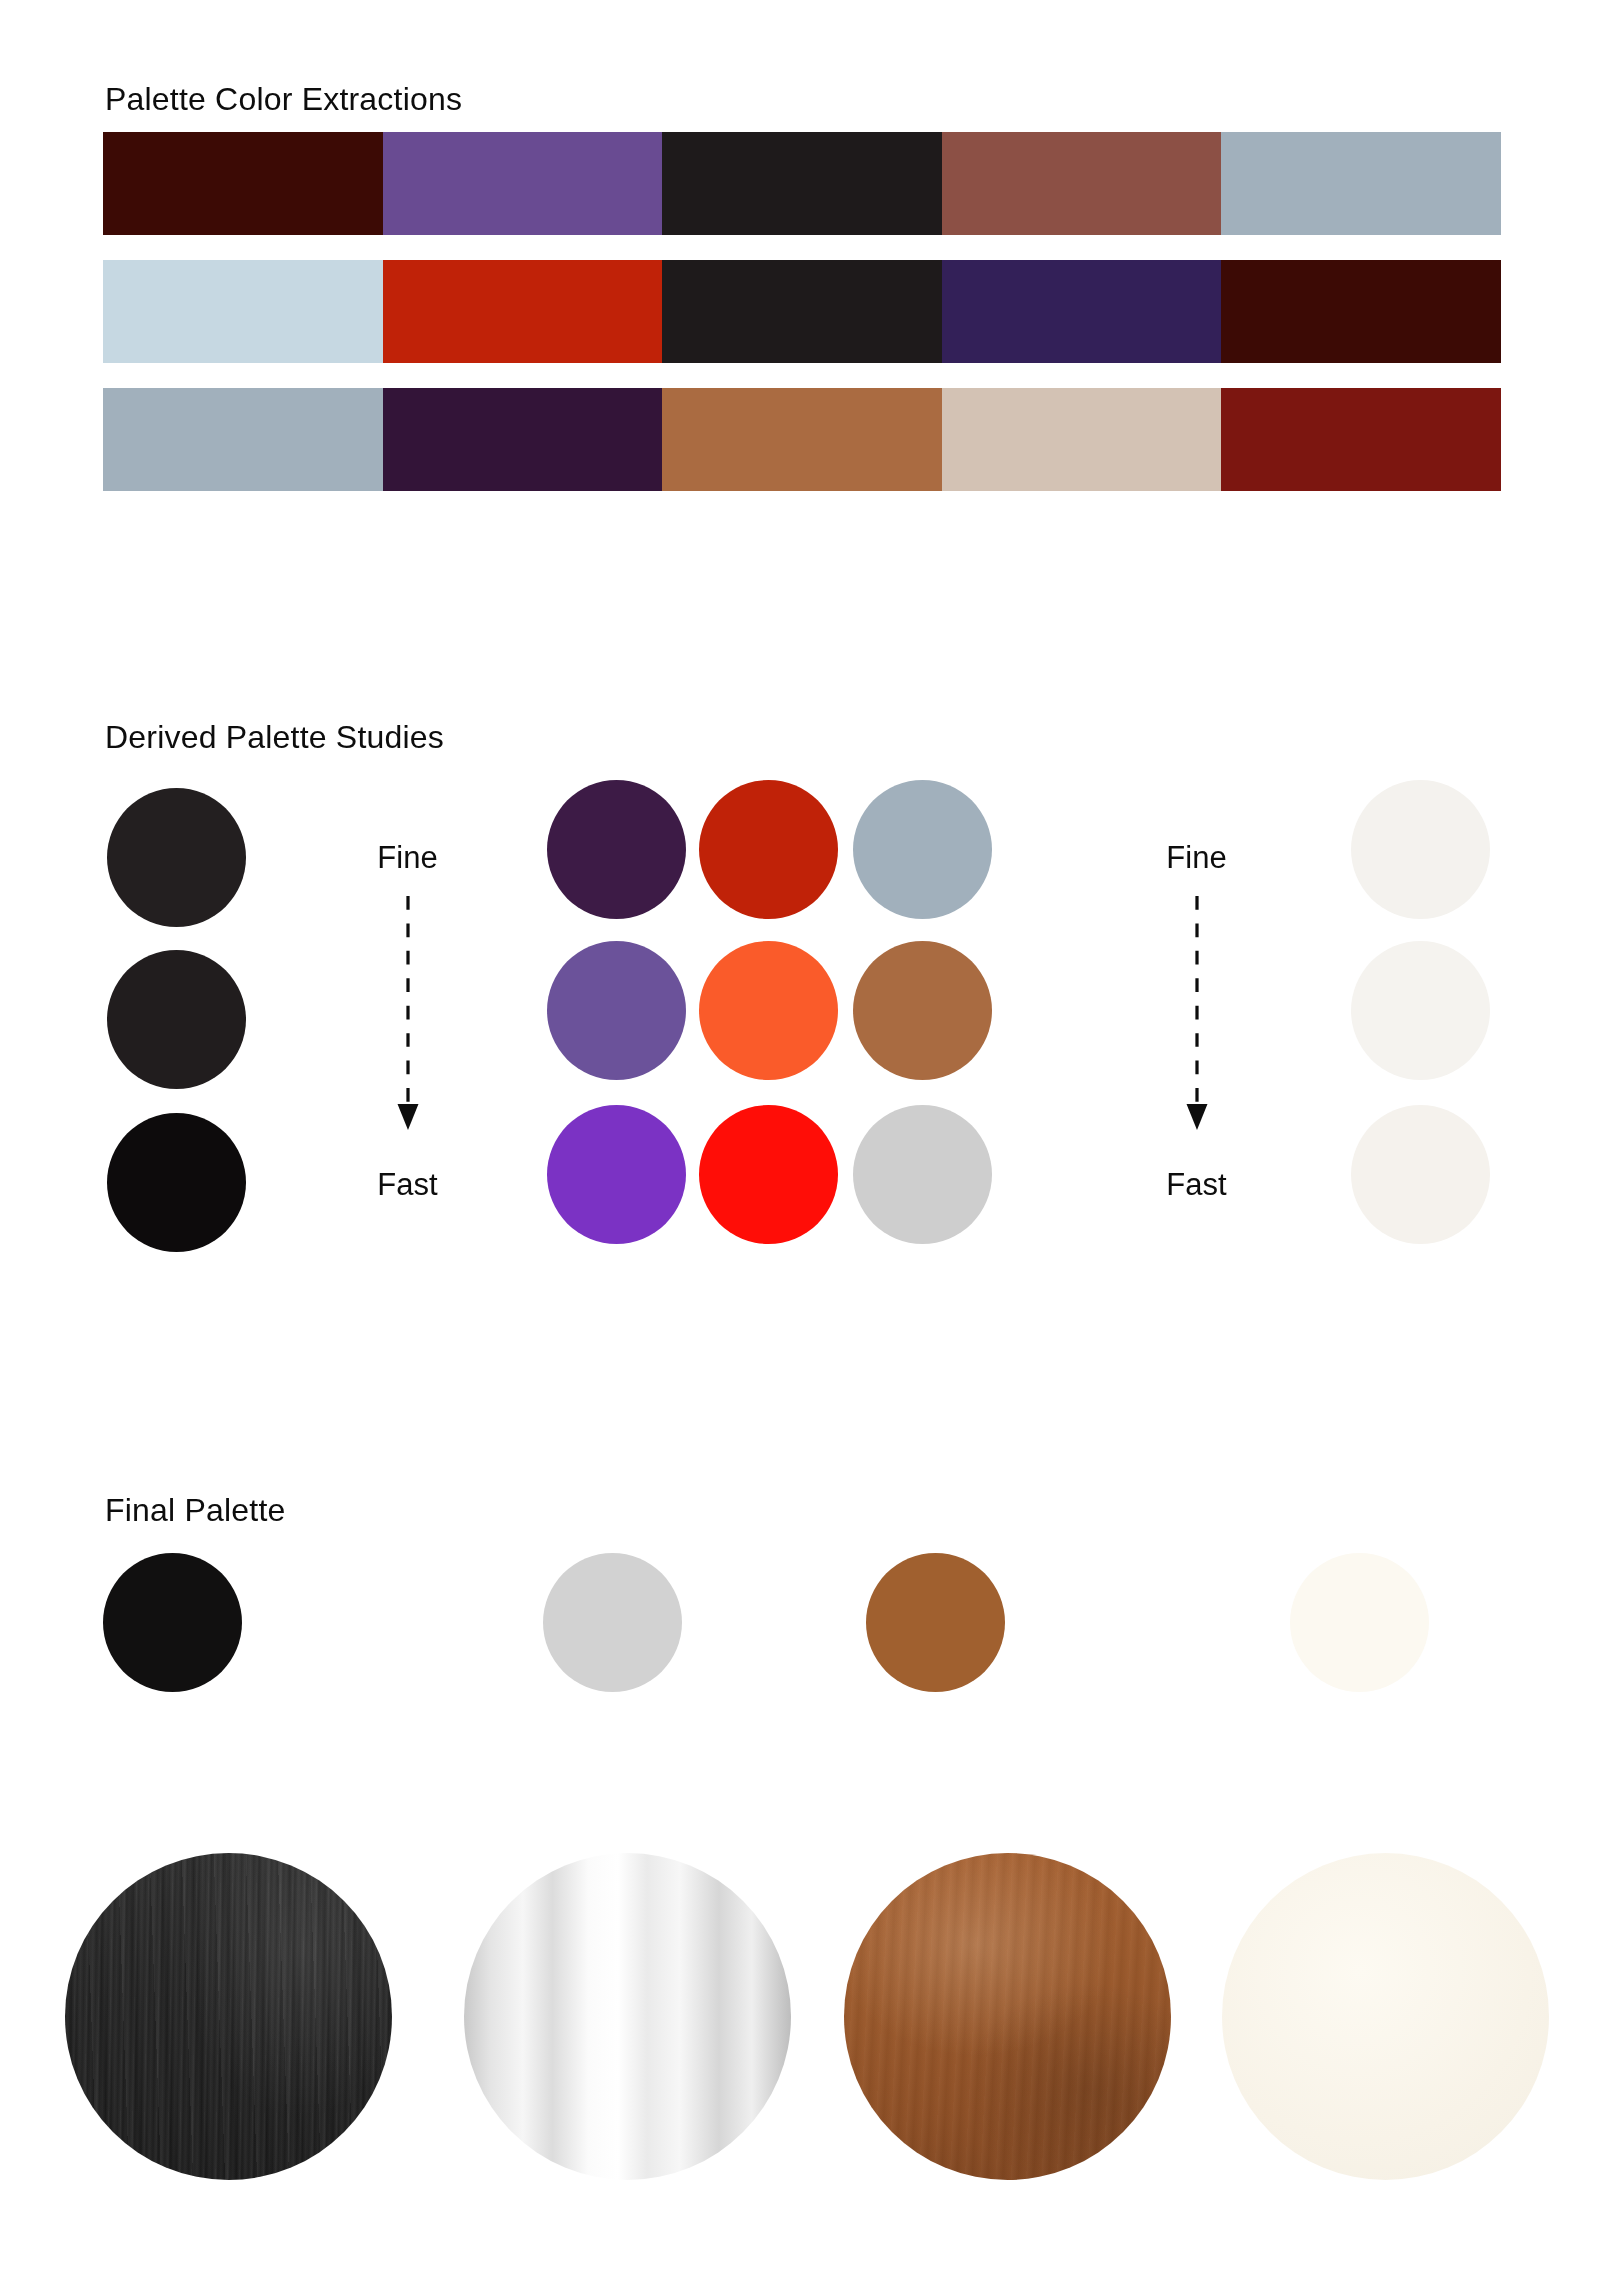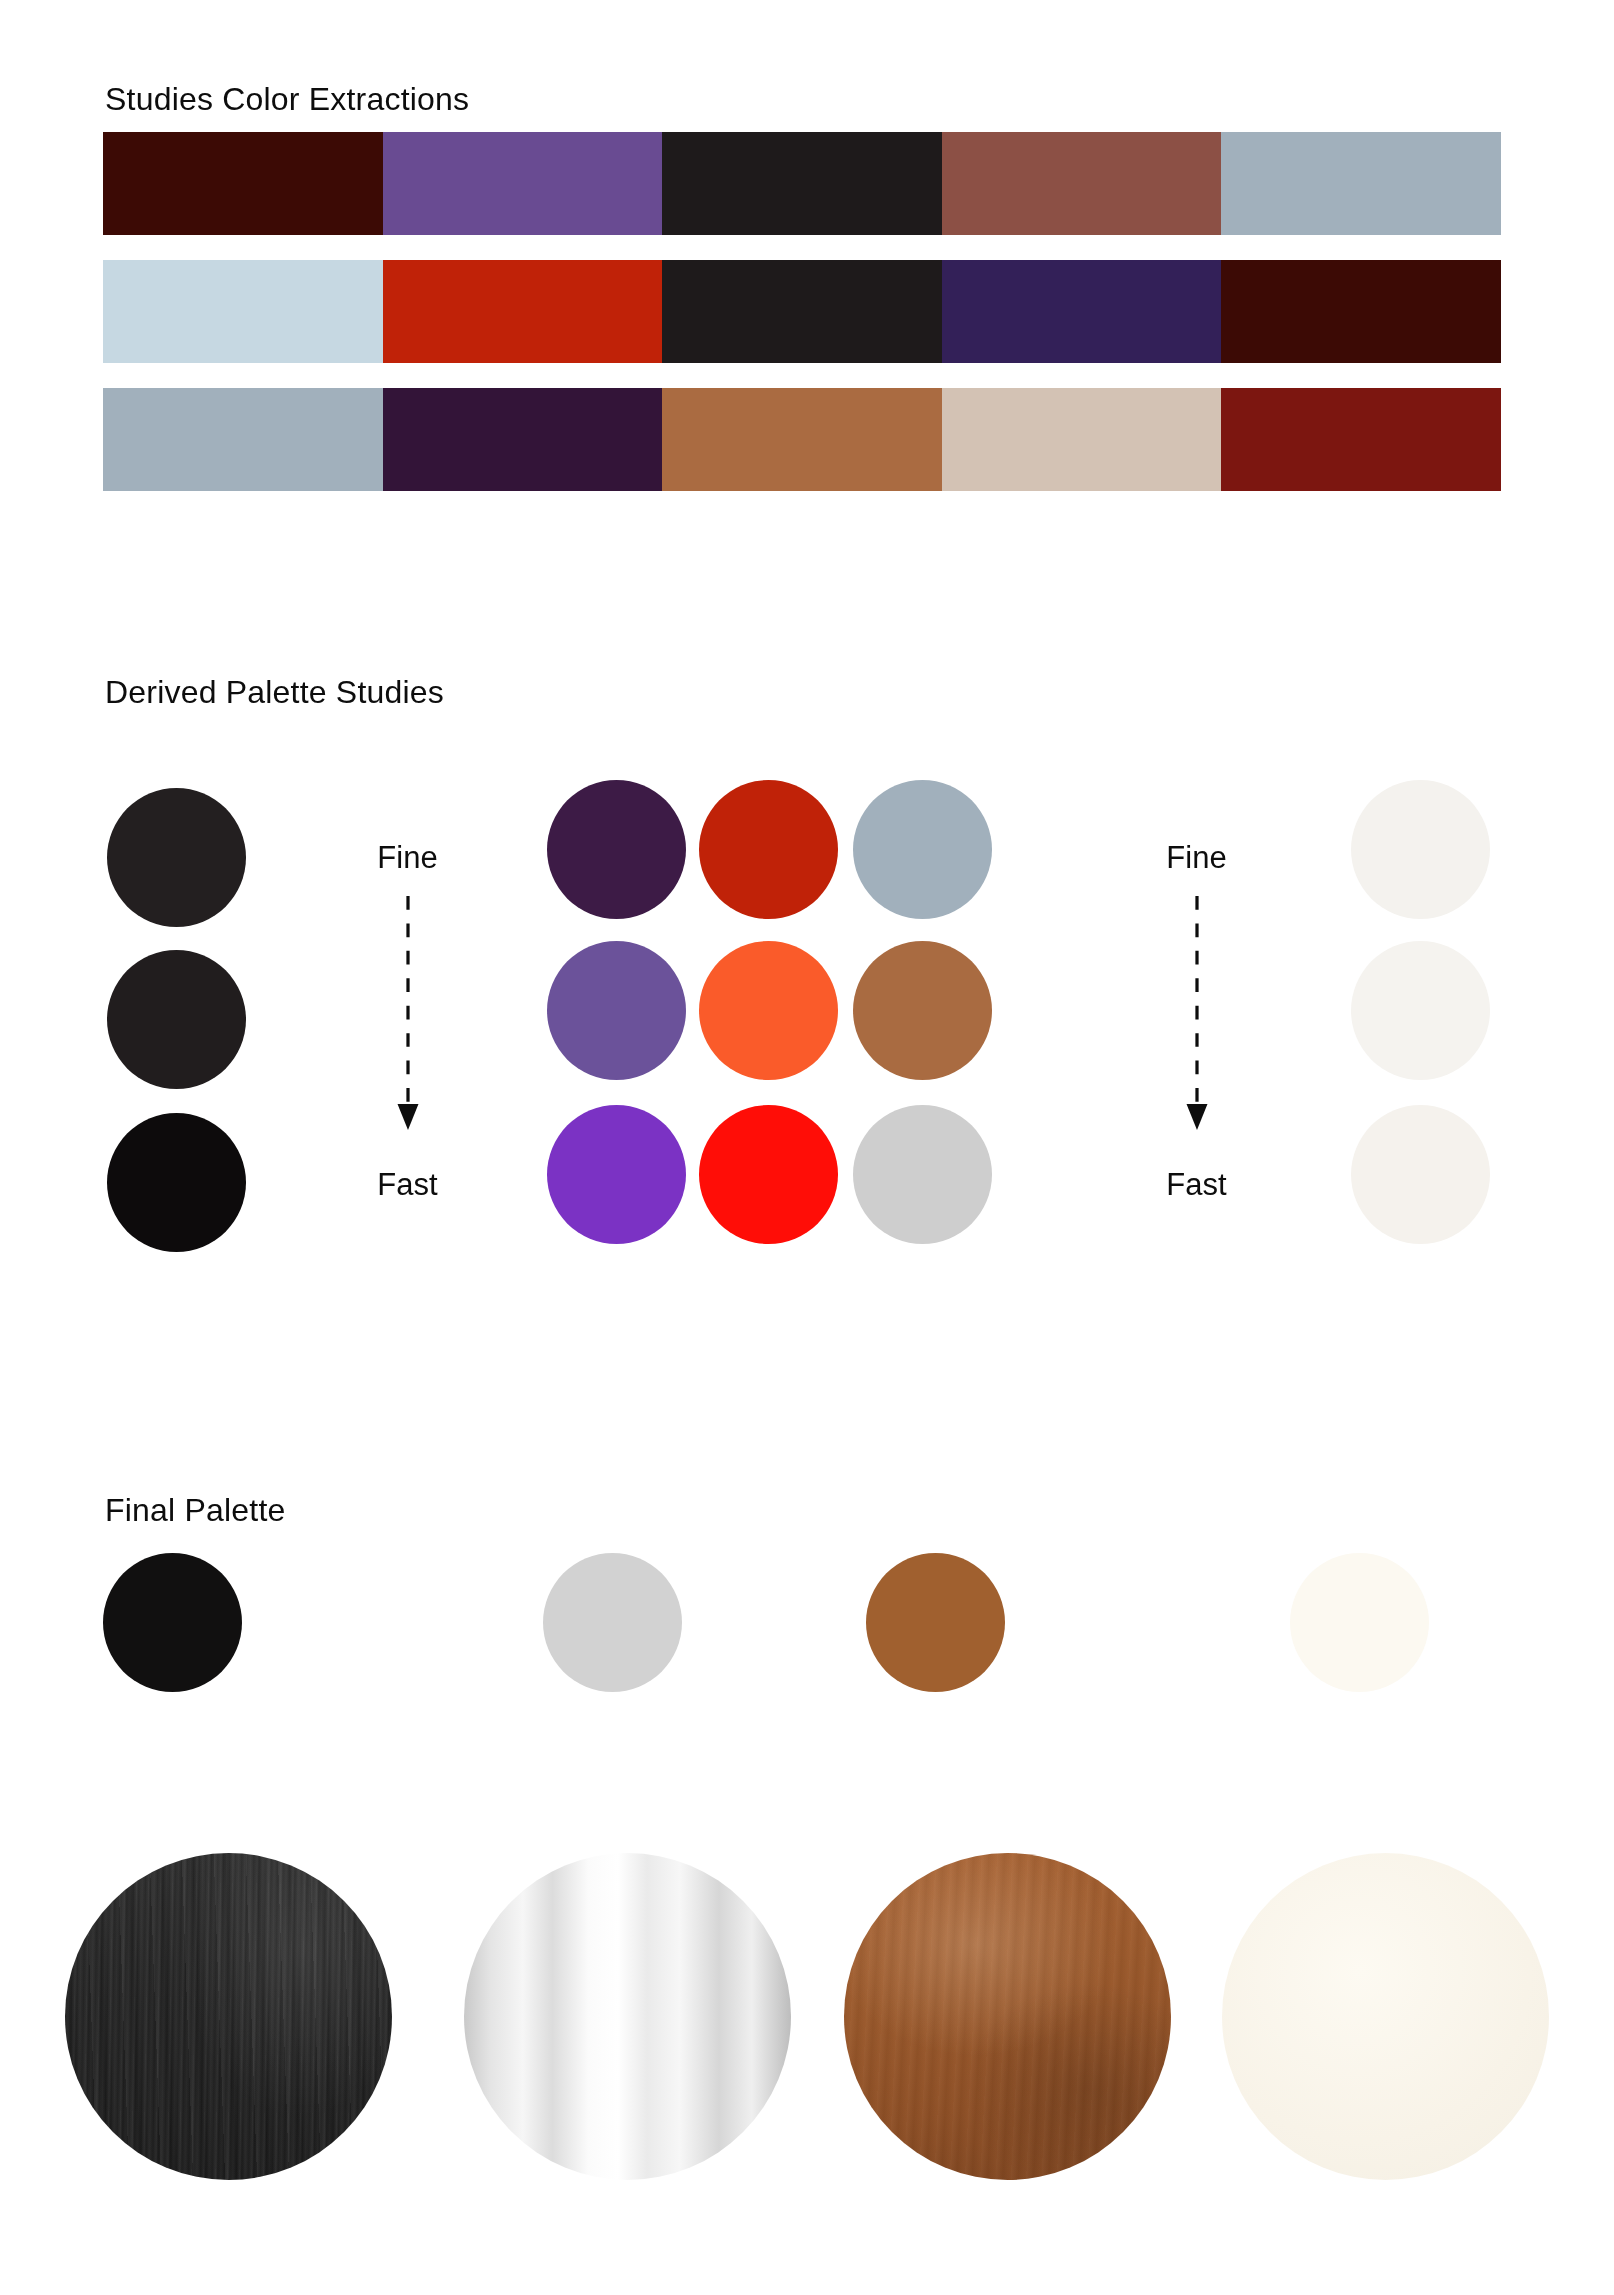--- a/index.html
+++ b/index.html
@@ -106,21 +106,21 @@
         rgba(0,0,0,0.14), rgba(0,0,0,0) 65%),
       linear-gradient(170deg, #a96333 0%, #9c5a2c 40%, #8f5026 72%, #7e4520 100%);
   }
   .mat-cream {
     background: radial-gradient(circle at 42% 36%, #fdfaf2 0%, #f8f3e8 60%, #f4efe3 100%);
   }
 </style>
 </head>
 <body>
 
-<div class="section-title" style="left:105px; top:81px;">Studies Color Extractions</div>
+<div class="section-title" style="left:105px; top:81px;">Palette Color Extractions</div>
 
 <div class="strip strip-1">
   <div class="swatch" style="background:#3C0A05"></div>
   <div class="swatch" style="background:#694B92"></div>
   <div class="swatch" style="background:#1E1A1B"></div>
   <div class="swatch" style="background:#8C5045"></div>
   <div class="swatch" style="background:#A1B0BC"></div>
 </div>
 
 <div class="strip strip-2">
@@ -132,21 +132,21 @@
 </div>
 
 <div class="strip strip-3">
   <div class="swatch" style="background:#A1B0BC"></div>
   <div class="swatch" style="background:#331438"></div>
   <div class="swatch" style="background:#AA6B41"></div>
   <div class="swatch" style="background:#D3C2B4"></div>
   <div class="swatch" style="background:#7C1610"></div>
 </div>
 
-<div class="section-title" style="left:105px; top:674px;">Derived Palette Studies</div>
+<div class="section-title" style="left:105px; top:719px;">Derived Palette Studies</div>
 
 <div class="dot" style="left:107px; top:788px; width:139px; height:139px; background:#231F20;"></div>
 <div class="dot" style="left:107px; top:950px; width:139px; height:139px; background:#211D1E;"></div>
 <div class="dot" style="left:107px; top:1113px; width:139px; height:139px; background:#0D0B0C;"></div>
 
 <div class="flow-label" style="left:363px; top:840px; width:89px;">Fine</div>
 
 <div class="arrow-wrap" style="left:362px; top:896px; width:92px; height:242px;">
   <svg width="92" height="242" viewBox="0 0 114 300">
     <line x1="57" y1="0" x2="57" y2="262" stroke="#0d0d0d" stroke-width="4" stroke-dasharray="17,17"></line>

